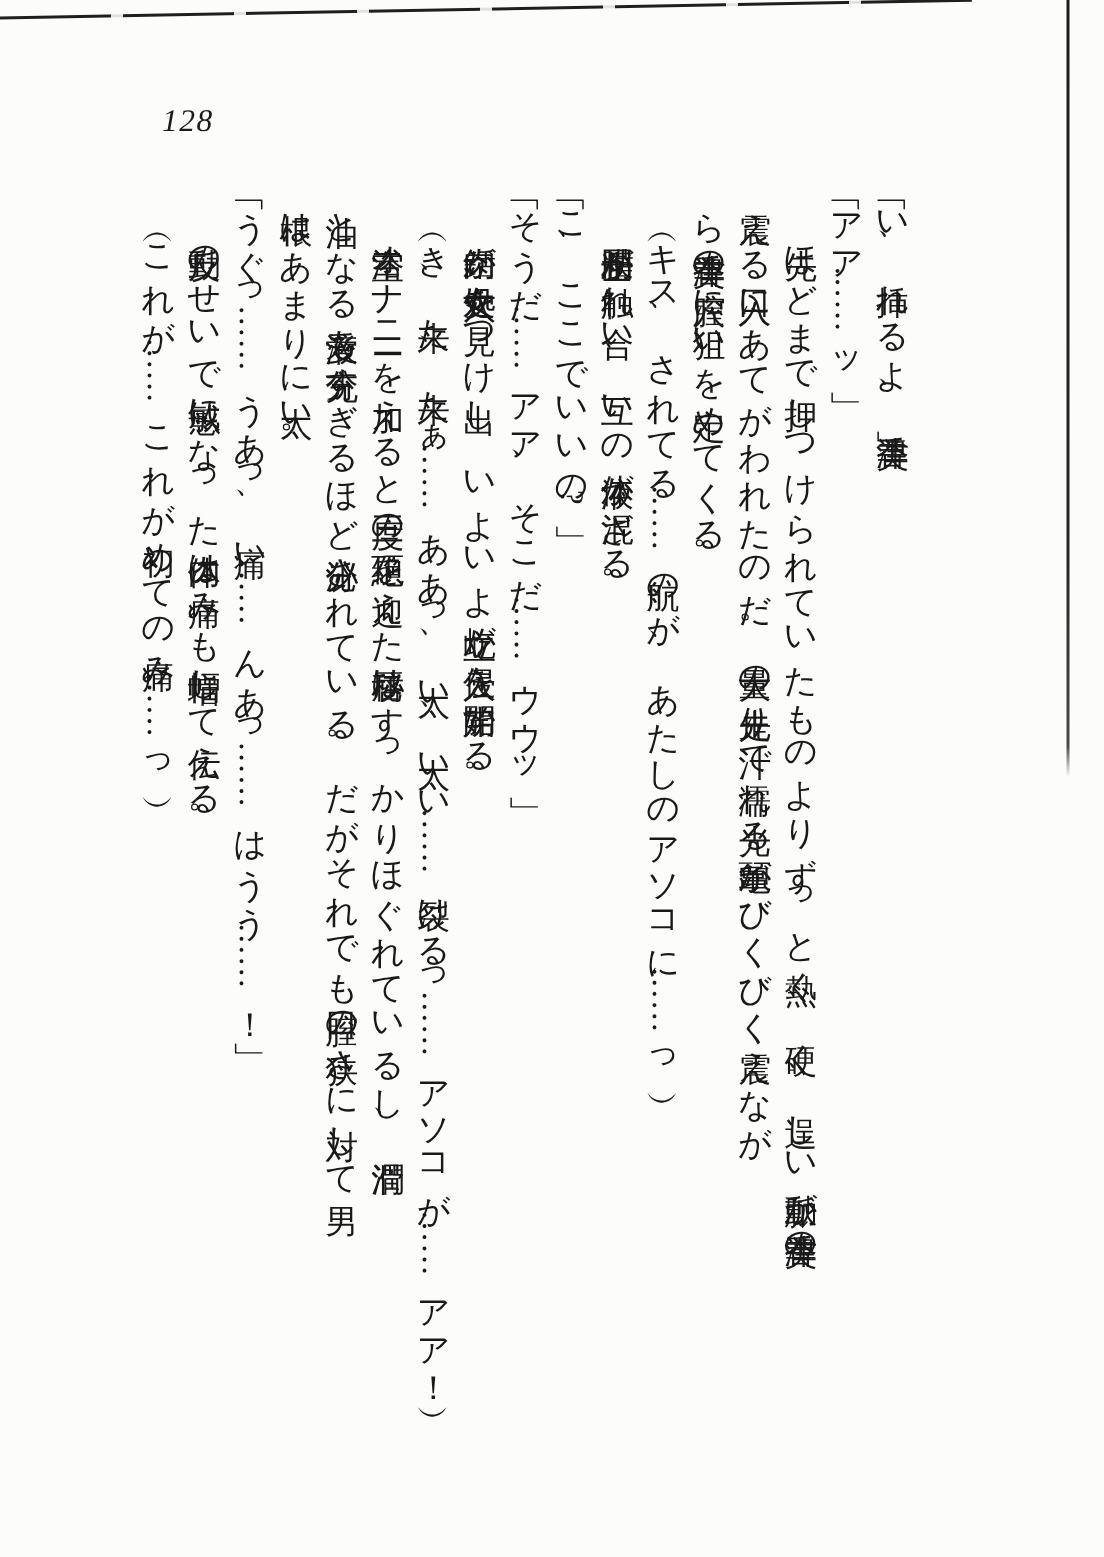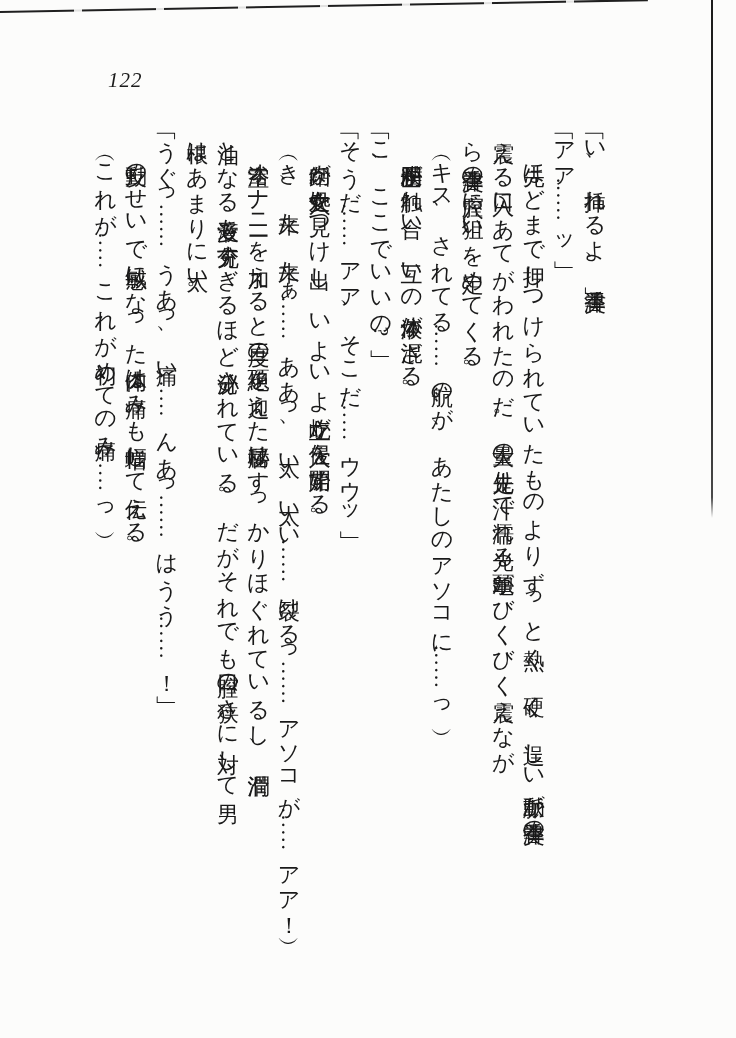--- a/index.html
+++ b/index.html
@@ -66,21 +66,21 @@
   .text-block p.ind {
     text-indent: 1em;
   }
 </style>
 </head>
 <body>
 
 <div>
   <div class="top-edge"></div>
   <div class="right-edge"></div>
-  <div class="page-number">122</div>
+  <div class="page-number">128</div>
   <div class="text-block">
       <p>「い、挿れるよ、香津美」</p>
       <p>「アア……ッ」</p>
       <p class="ind">先ほどまで押しつけられていたものよりずっと熱く、硬く、逞しい脈動が香津美の</p>
       <p>震える入口にあてがわれたのだ。大量の先走り汁で濡れ光る亀頭がびくびく震えなが</p>
       <p>ら香津美の膣穴に狙いを定めてくる。</p>
       <p class="ind">（キス、されてる……航のが、あたしのアソコに……っ）</p>
       <p class="ind">粘膜同士が触れ合い、互いの体液が混ざる。</p>
       <p>「こ、ここでいいの?」</p>
       <p>「そうだ……アア、そこだ……ウウッ」</p>

